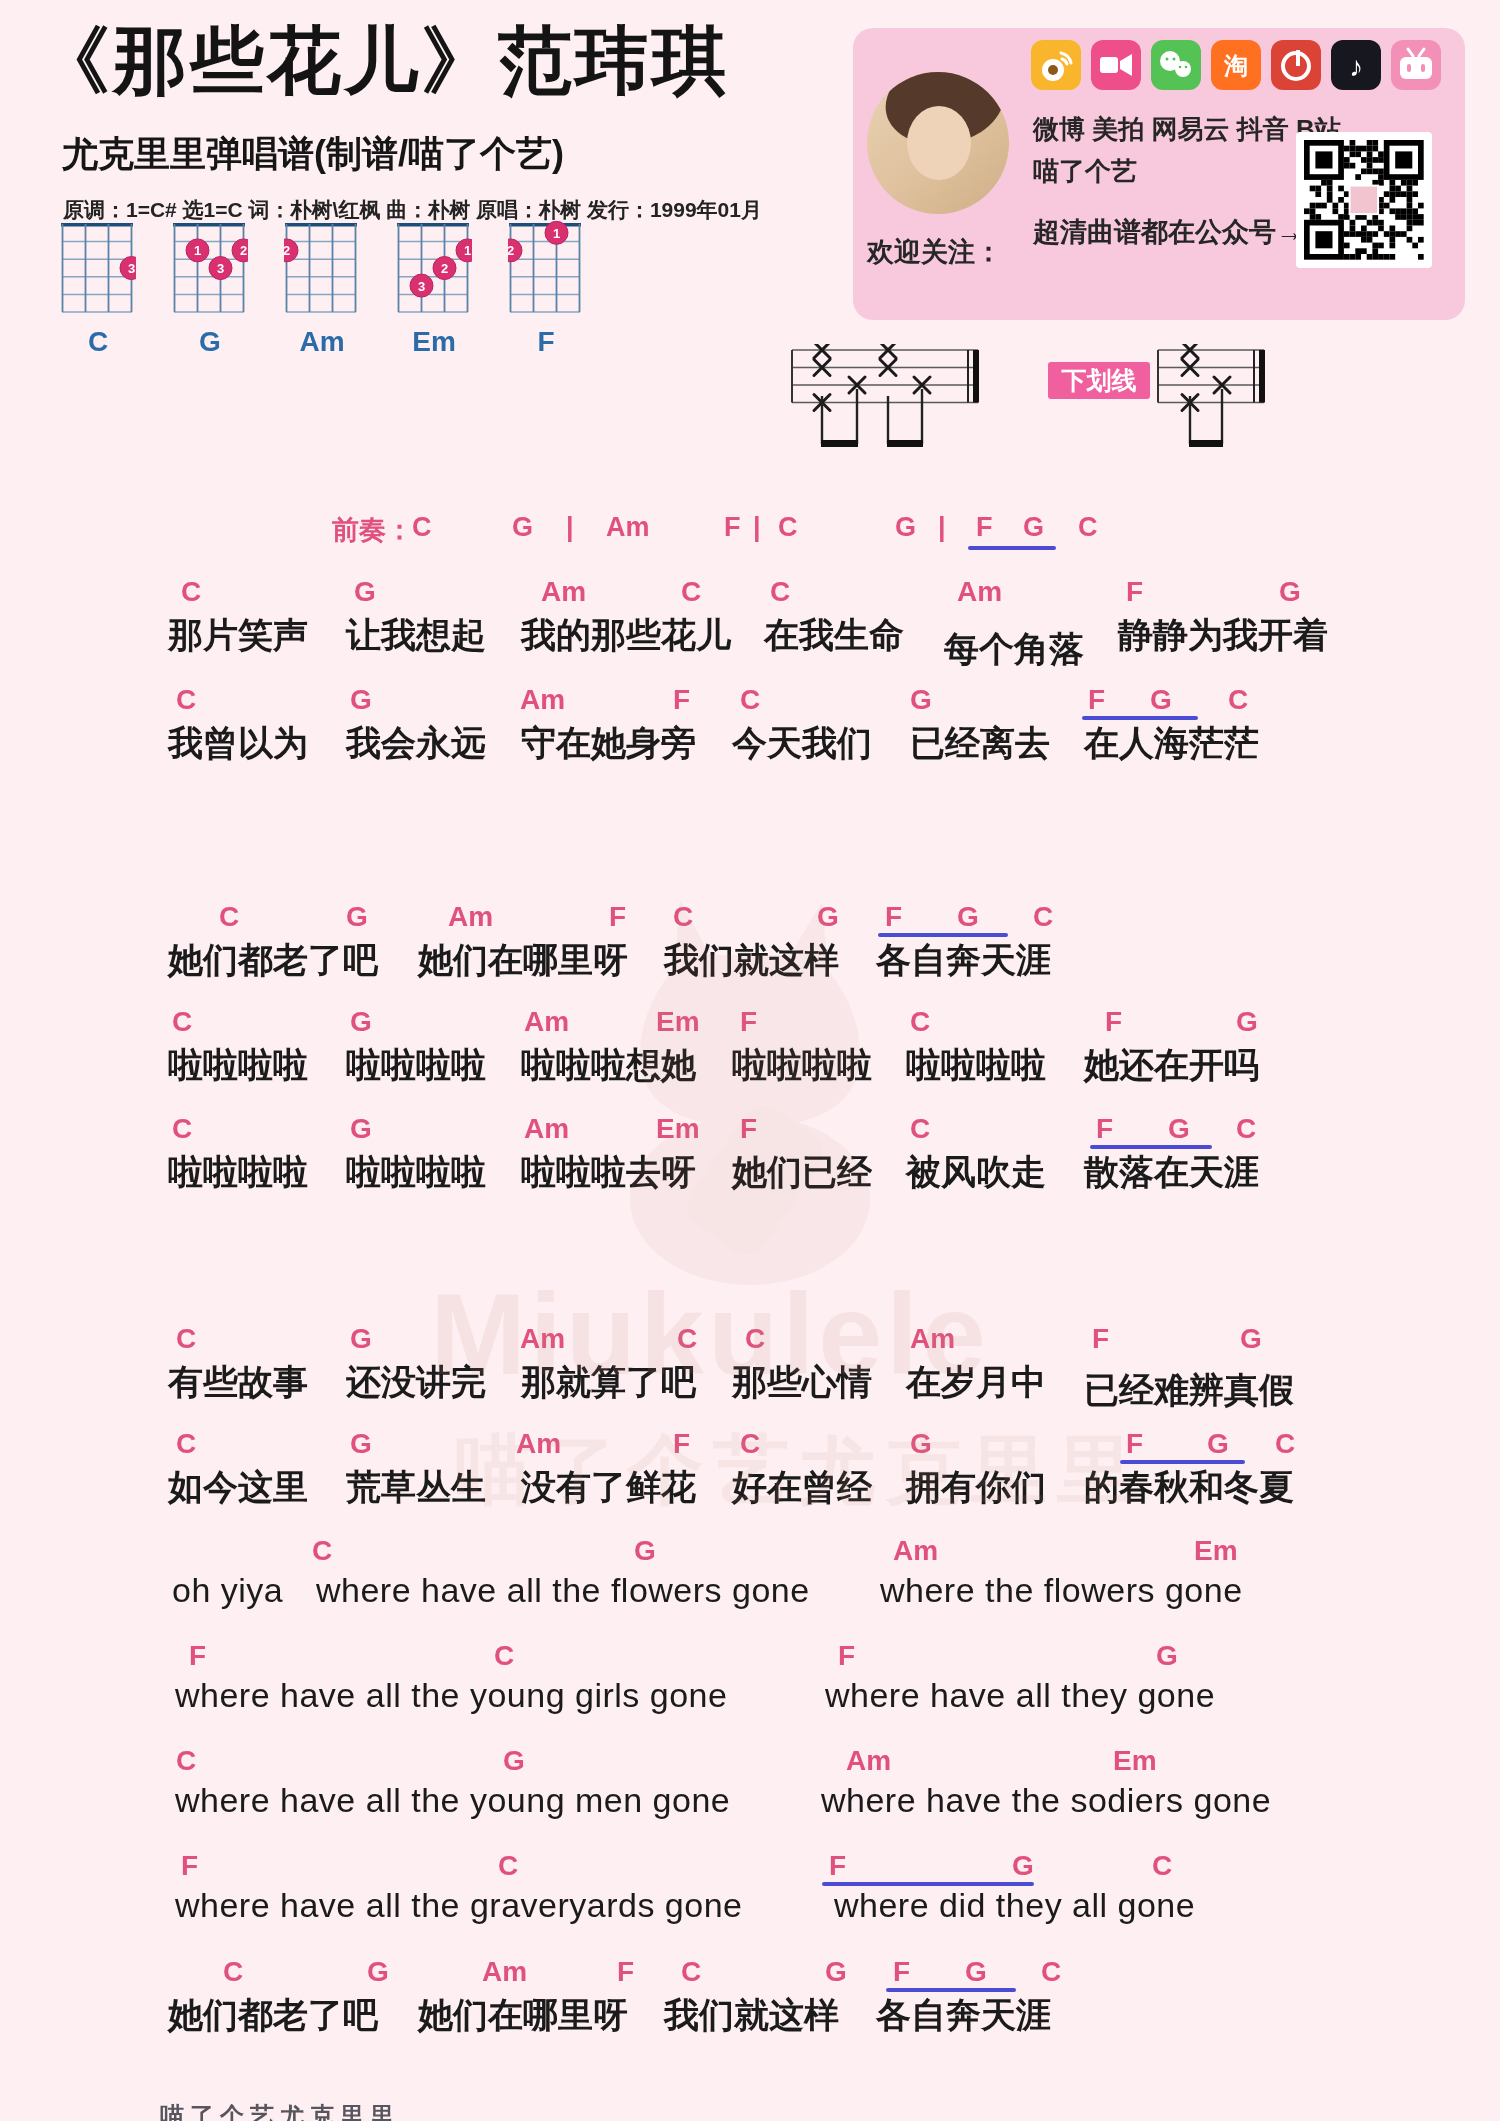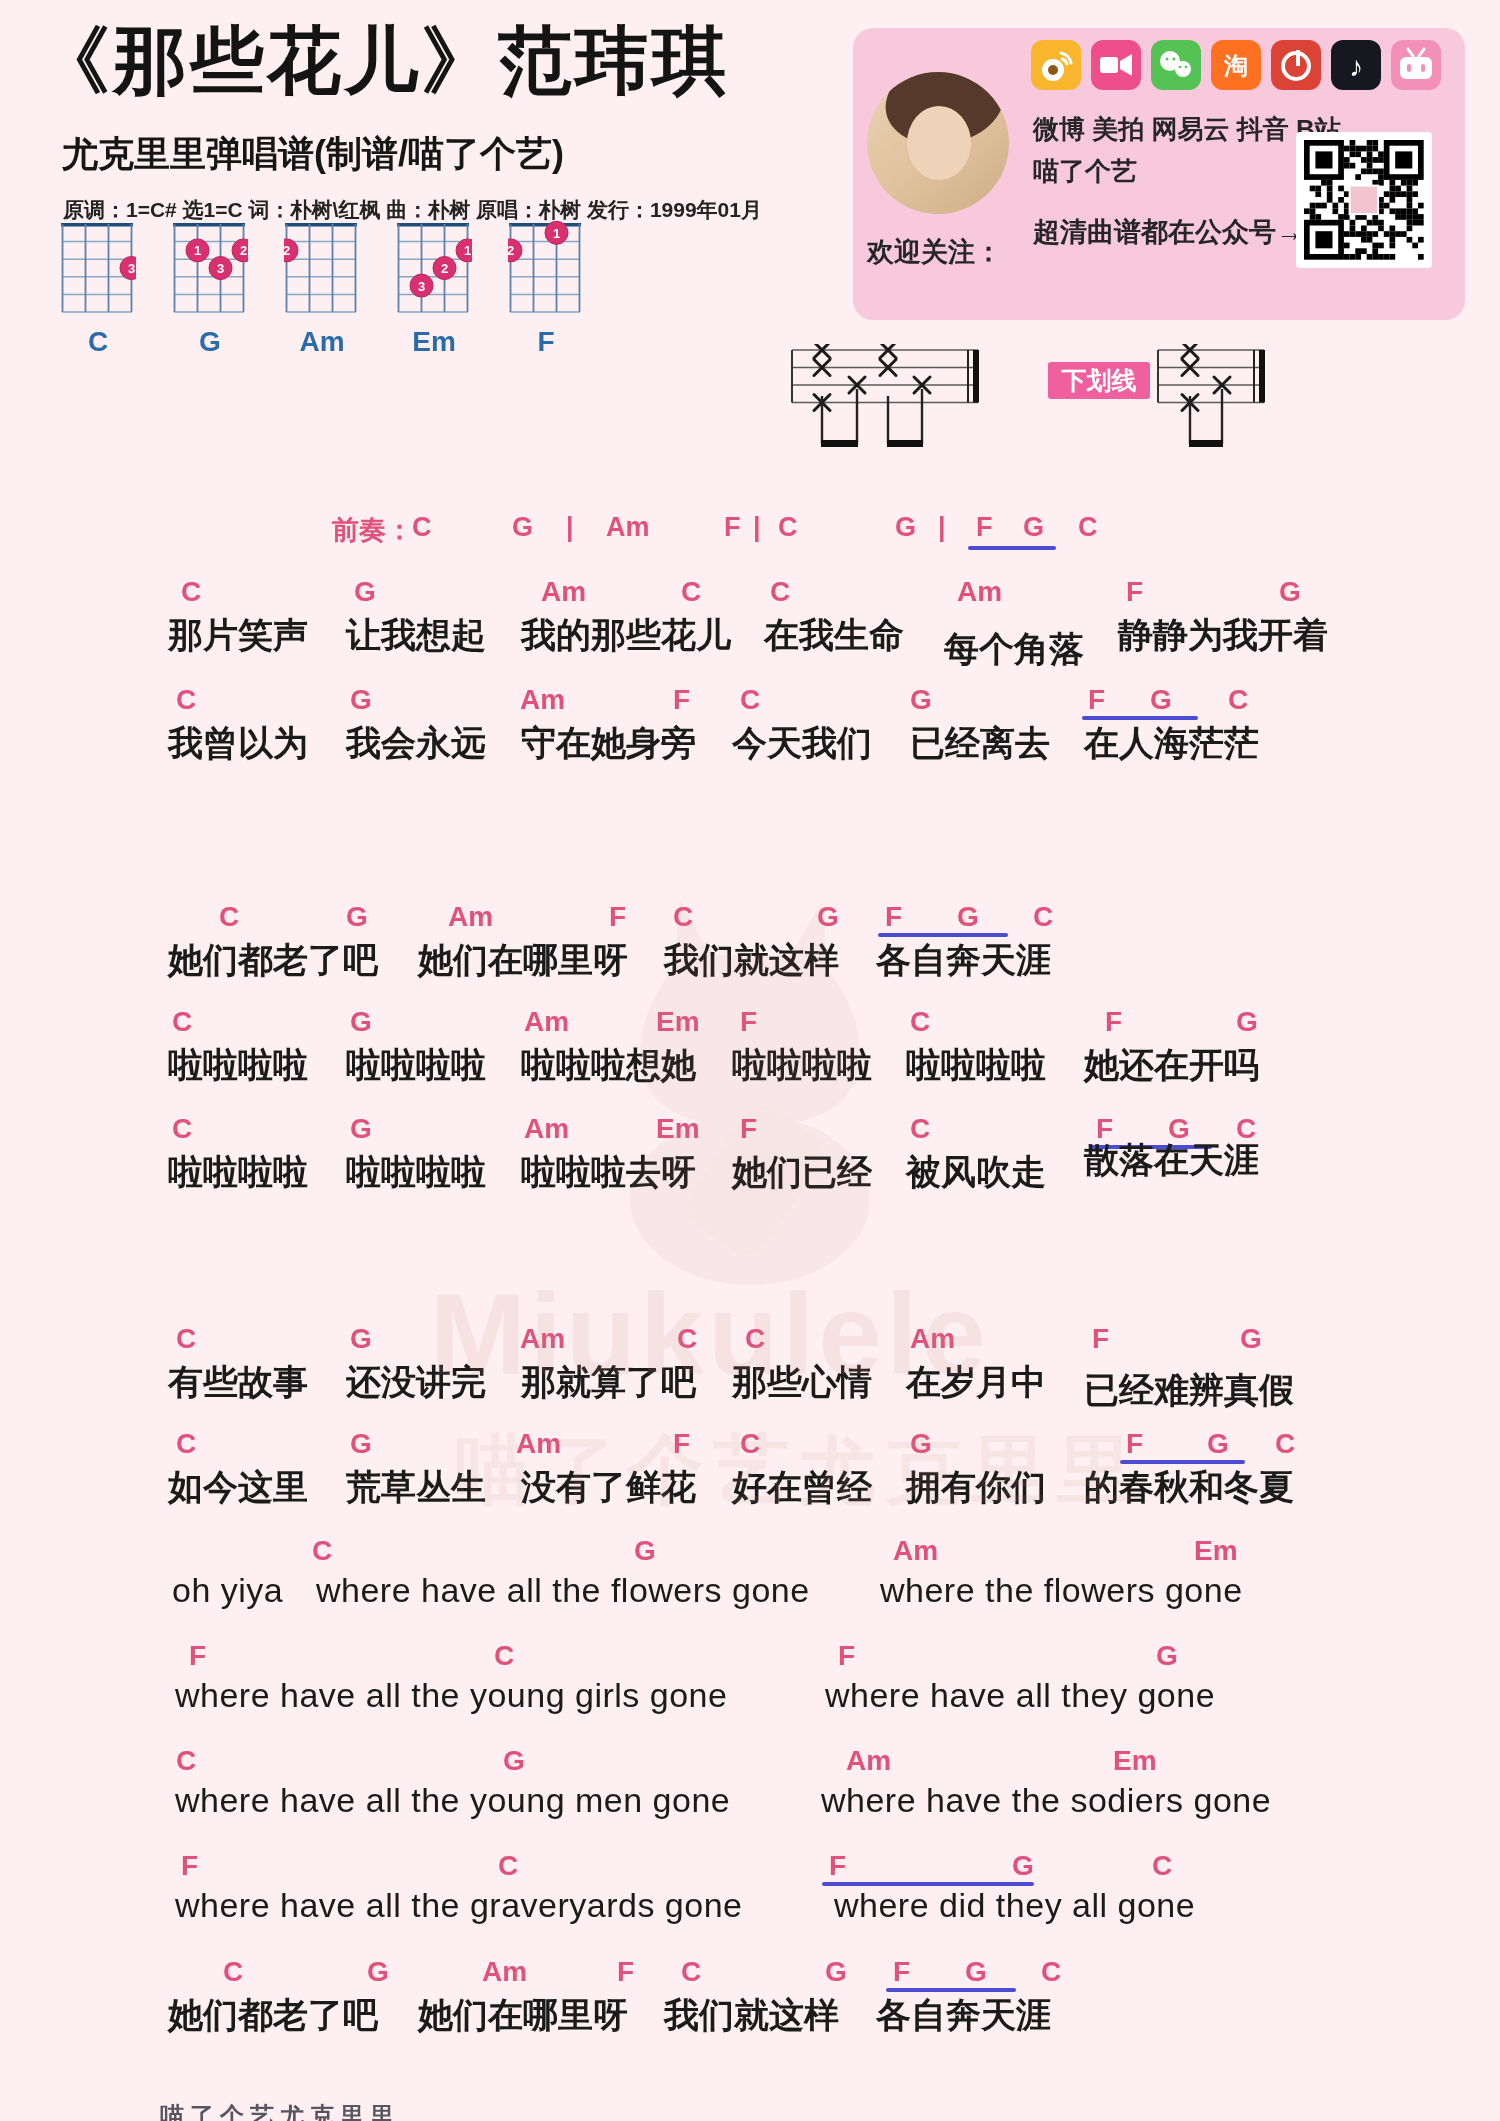--- a/index.html
+++ b/index.html
@@ -481,21 +481,21 @@
         <div class="chord" style="left: 910px; top: 0px;">C</div>
         <div class="chord" style="left: 1096px; top: 0px;">F</div>
         <div class="chord" style="left: 1168px; top: 0px;">G</div>
         <div class="chord" style="left: 1236px; top: 0px;">C</div>
         <div class="uline" style="left: 1090px; top: 32px; width: 122px;"></div>
         <div class="lyric" style="left: 168px; top: 36px;">啦啦啦啦</div>
         <div class="lyric" style="left: 346px; top: 36px;">啦啦啦啦</div>
         <div class="lyric" style="left: 521px; top: 36px;">啦啦啦去呀</div>
         <div class="lyric" style="left: 732px; top: 36px;">她们已经</div>
         <div class="lyric" style="left: 906px; top: 36px;">被风吹走</div>
-        <div class="lyric" style="left: 1084px; top: 24px; text-align: right;">散落在天涯</div>
+        <div class="lyric" style="left: 1084px; top: 36px; text-align: right;">散落在天涯</div>
       </div>
       <div class="abs" style="left: 0px; top: 1323px; width: 1500px;">
         <div class="chord" style="left: 176px; top: 0px;">C</div>
         <div class="chord" style="left: 350px; top: 0px;">G</div>
         <div class="chord" style="left: 520px; top: 0px;">Am</div>
         <div class="chord" style="left: 677px; top: 0px;">C</div>
         <div class="chord" style="left: 745px; top: 0px;">C</div>
         <div class="chord" style="left: 910px; top: 0px;">Am</div>
         <div class="chord" style="left: 1092px; top: 0px;">F</div>
         <div class="chord" style="left: 1240px; top: 0px;">G</div>

